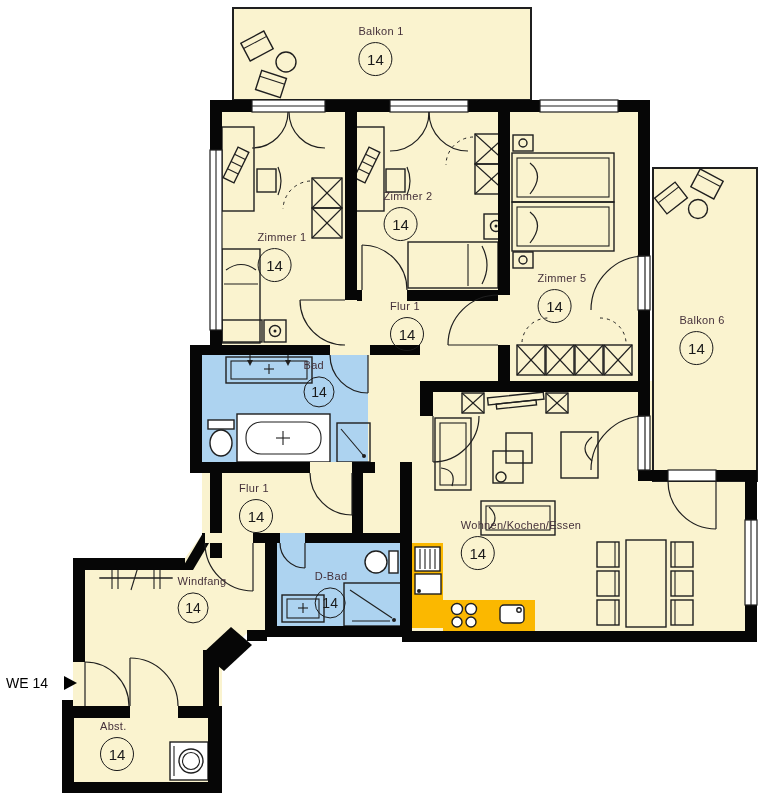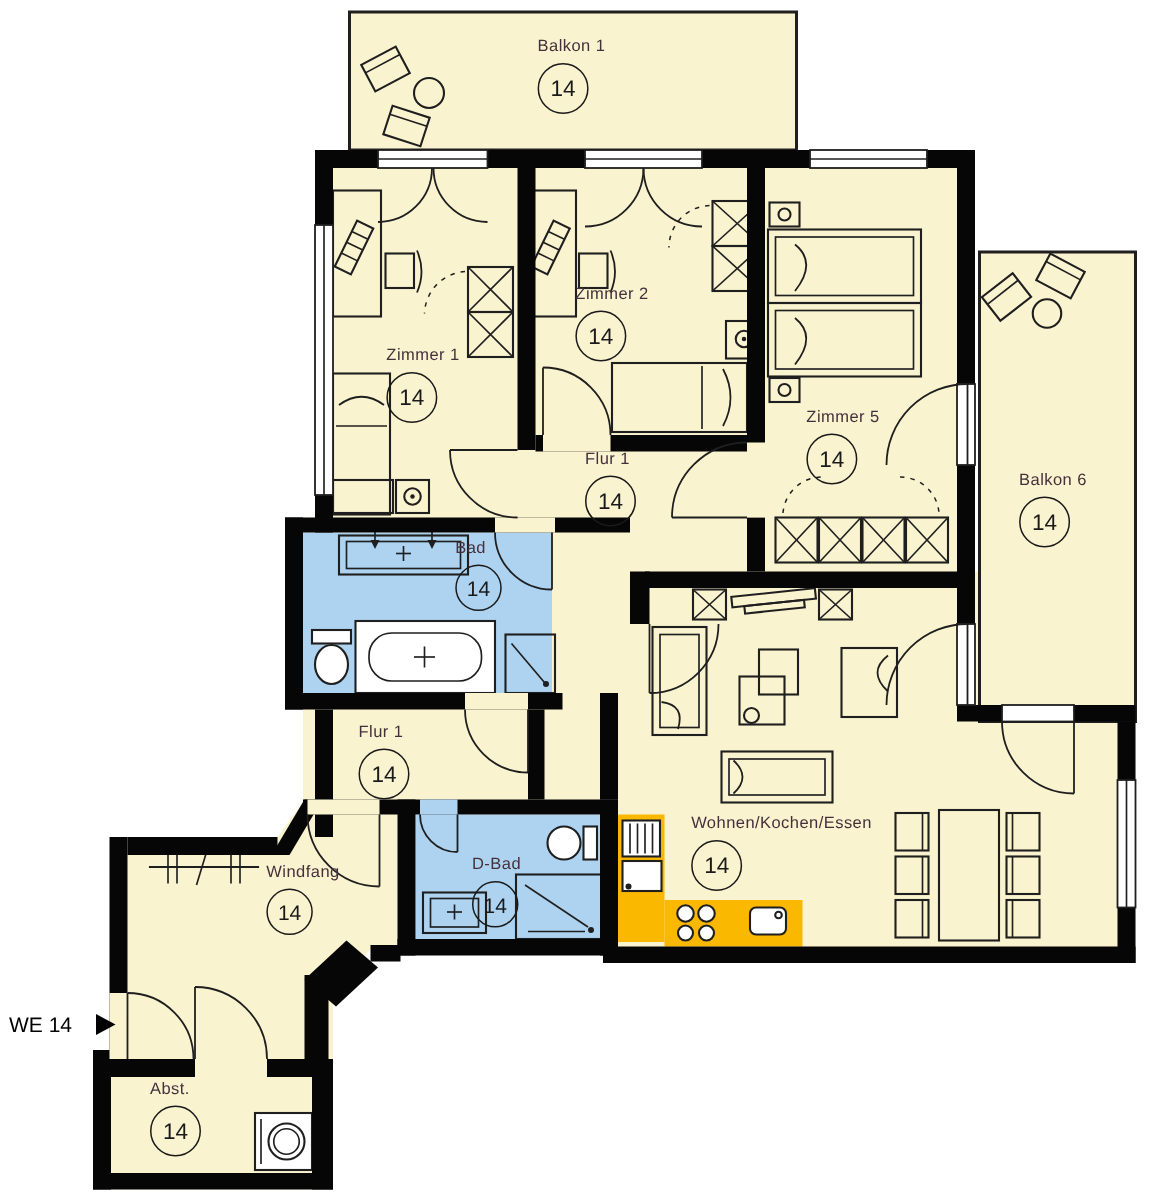--- a/index.html
+++ b/index.html
@@ -437,21 +437,21 @@
     <span class="num-badge">14</span>
   </div>
   <div class="room-label small-badge" style="left:331px;top:592px">
     <span class="room-name">D-Bad</span>
     <span class="num-badge">14</span>
   </div>
   <div class="room-label small-badge" style="left:202px;top:597px">
     <span class="room-name">Windfang</span>
     <span class="num-badge">14</span>
   </div>
-  <div class="room-label" style="left:521px;top:566px">
+  <div class="room-label" style="left:521px;top:542px">
     <span class="room-name">Wohnen/Kochen/Essen</span>
     <span class="num-badge">14</span>
   </div>
   <div class="room-label" style="left:117px;top:743px">
     <span class="room-name">Abst.</span>
     <span class="num-badge">14</span>
   </div>
   <div class="room-label" style="left:702px;top:337px">
     <span class="room-name">Balkon 6</span>
     <span class="num-badge">14</span>

